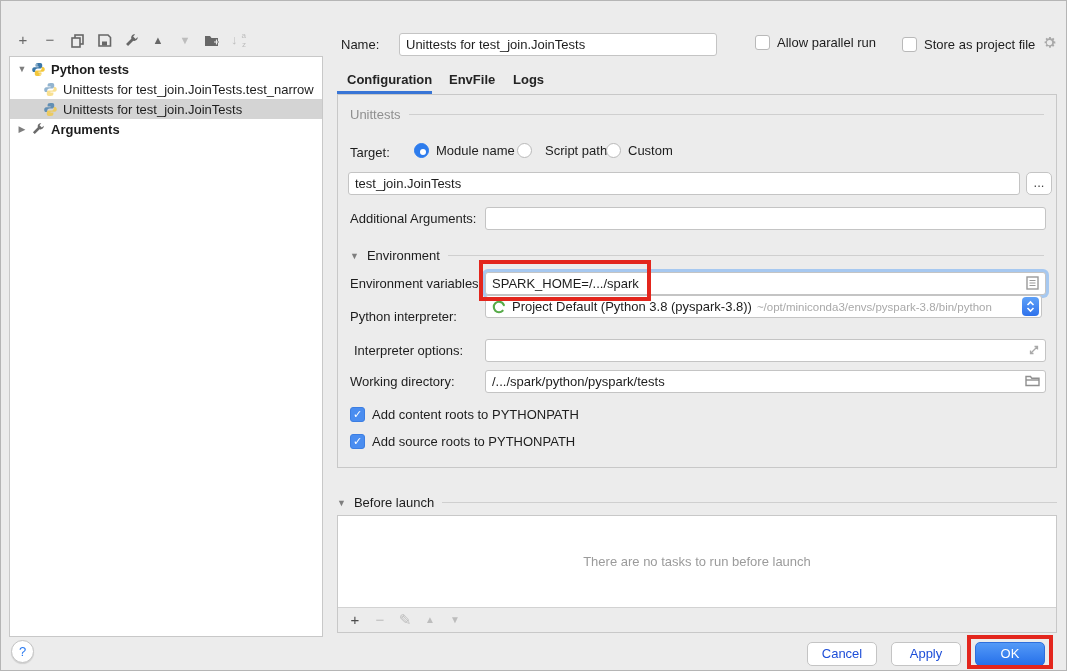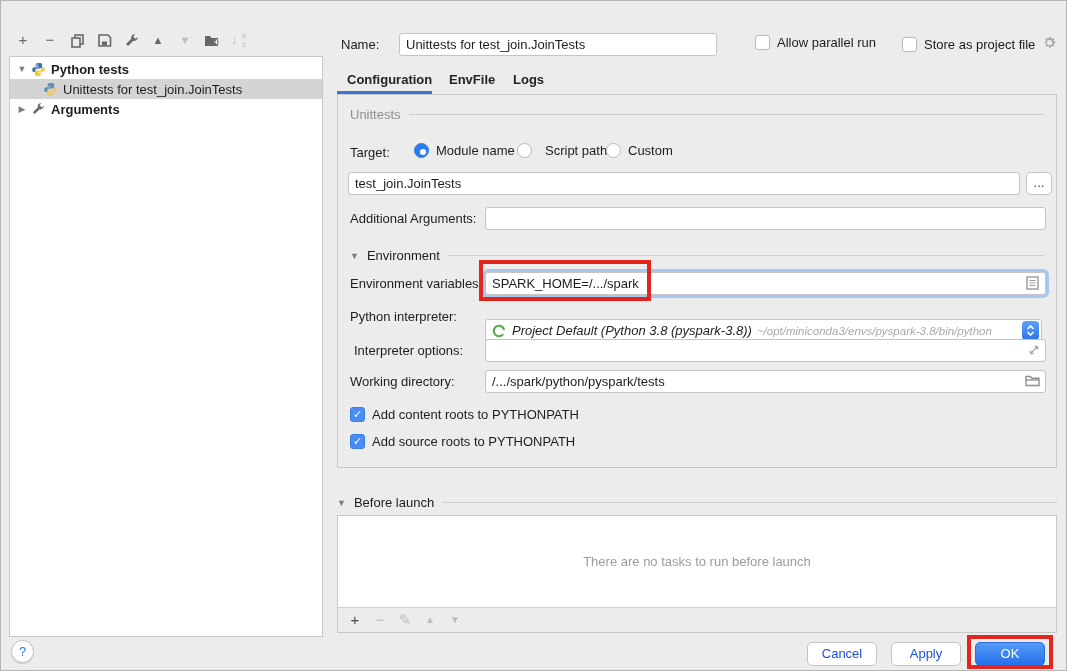--- a/index.html
+++ b/index.html
@@ -130,20 +130,29 @@
       <span class="ticon">
         <svg width="15" height="15" viewBox="0 0 15 15">
             <path d="M7.5 1c-2.2 0-2.9.9-2.9 2v1.6h3v.7H3.2C2 5.3 1.2 6.2 1.2 7.7c0 1.5.7 2.4 1.9 2.4h1.2V8.5c0-1.2 1-2.1 2.2-2.1h3c1 0 1.7-.8 1.7-1.8V3c0-1.1-.6-2-2-2z" fill="#3b77a8"></path>
             <circle cx="5.9" cy="2.9" r=".7" fill="#fff"></circle>
             <path d="M7.5 14c2.2 0 2.9-.9 2.9-2v-1.6h-3v-.7h4.4c1.2 0 2-.9 2-2.4 0-1.5-.7-2.4-1.9-2.4h-1.2v1.6c0 1.2-1 2.1-2.2 2.1h-3c-1 0-1.7.8-1.7 1.8V12c0 1.1.6 2 2 2z" fill="#f3c73a"></path>
             <circle cx="9.1" cy="12.1" r=".7" fill="#fff"></circle>
           </svg>
       </span>
       <span>Python tests</span>
     </div>
+    <div class="trow child">
+      <span class="ticon" style="opacity:.55;">
+        <svg width="15" height="15" viewBox="0 0 15 15">
+            <path d="M7.5 1c-2.2 0-2.9.9-2.9 2v1.6h3v.7H3.2C2 5.3 1.2 6.2 1.2 7.7c0 1.5.7 2.4 1.9 2.4h1.2V8.5c0-1.2 1-2.1 2.2-2.1h3c1 0 1.7-.8 1.7-1.8V3c0-1.1-.6-2-2-2z" fill="#3b77a8"></path>
+            <path d="M7.5 14c2.2 0 2.9-.9 2.9-2v-1.6h-3v-.7h4.4c1.2 0 2-.9 2-2.4 0-1.5-.7-2.4-1.9-2.4h-1.2v1.6c0 1.2-1 2.1-2.2 2.1h-3c-1 0-1.7.8-1.7 1.8V12c0 1.1.6 2 2 2z" fill="#f3c73a"></path>
+          </svg>
+      </span>
+      <span>Unittests for test_join.JoinTests.test_narrow</span>
+    </div>
     <div class="trow child sel">
       <span class="ticon" style="opacity:.75;">
         <svg width="15" height="15" viewBox="0 0 15 15">
             <path d="M7.5 1c-2.2 0-2.9.9-2.9 2v1.6h3v.7H3.2C2 5.3 1.2 6.2 1.2 7.7c0 1.5.7 2.4 1.9 2.4h1.2V8.5c0-1.2 1-2.1 2.2-2.1h3c1 0 1.7-.8 1.7-1.8V3c0-1.1-.6-2-2-2z" fill="#3b77a8"></path>
             <path d="M7.5 14c2.2 0 2.9-.9 2.9-2v-1.6h-3v-.7h4.4c1.2 0 2-.9 2-2.4 0-1.5-.7-2.4-1.9-2.4h-1.2v1.6c0 1.2-1 2.1-2.2 2.1h-3c-1 0-1.7.8-1.7 1.8V12c0 1.1.6 2 2 2z" fill="#f3c73a"></path>
           </svg>
       </span>
       <span>Unittests for test_join.JoinTests</span>
     </div>
     <div class="trow bold">
@@ -214,21 +223,21 @@
     <span class="label" style="left:12px;top:181px;">Environment variables:</span>
     <input class="field focus-ring" style="left: 147px; top: 177px; width: 561px; padding-right: 24px;" value="SPARK_HOME=/.../spark">
     <span class="icon-right" style="left:688px;top:181px;">
       <svg width="13" height="14" viewBox="0 0 13 14">
           <rect x="1" y="1" width="11" height="12" fill="#fff" stroke="#9a9a9a" stroke-width="1.4"></rect>
           <path d="M3.5 4.5h6M3.5 7h6M3.5 9.5h6" stroke="#9a9a9a" stroke-width="1.2"></path>
         </svg>
     </span>
 
     <span class="label" style="left:12px;top:214px;">Python interpreter:</span>
-    <div class="select" style="left:147px;top:224px;width:557px;font-style:italic;">
+    <div class="select" style="left:147px;top:200px;width:557px;">
       <span style="margin-right:6px;display:flex;">
         <svg width="14" height="14" viewBox="0 0 14 14">
             <circle cx="7" cy="7" r="5.2" fill="none" stroke="#57ab49" stroke-width="2.1" stroke-dasharray="26 7" stroke-dashoffset="-4" stroke-linecap="round"></circle>
           </svg>
       </span>
       <span style="white-space:nowrap;">Project Default (Python 3.8 (pyspark-3.8))</span>
       <span class="pathtext">~/opt/miniconda3/envs/pyspark-3.8/bin/python</span>
       <span class="stepper">
         <svg width="9" height="13" viewBox="0 0 9 13">
             <path d="M1.5 5 4.5 2 7.5 5" fill="none" stroke="#fff" stroke-width="1.6"></path>

